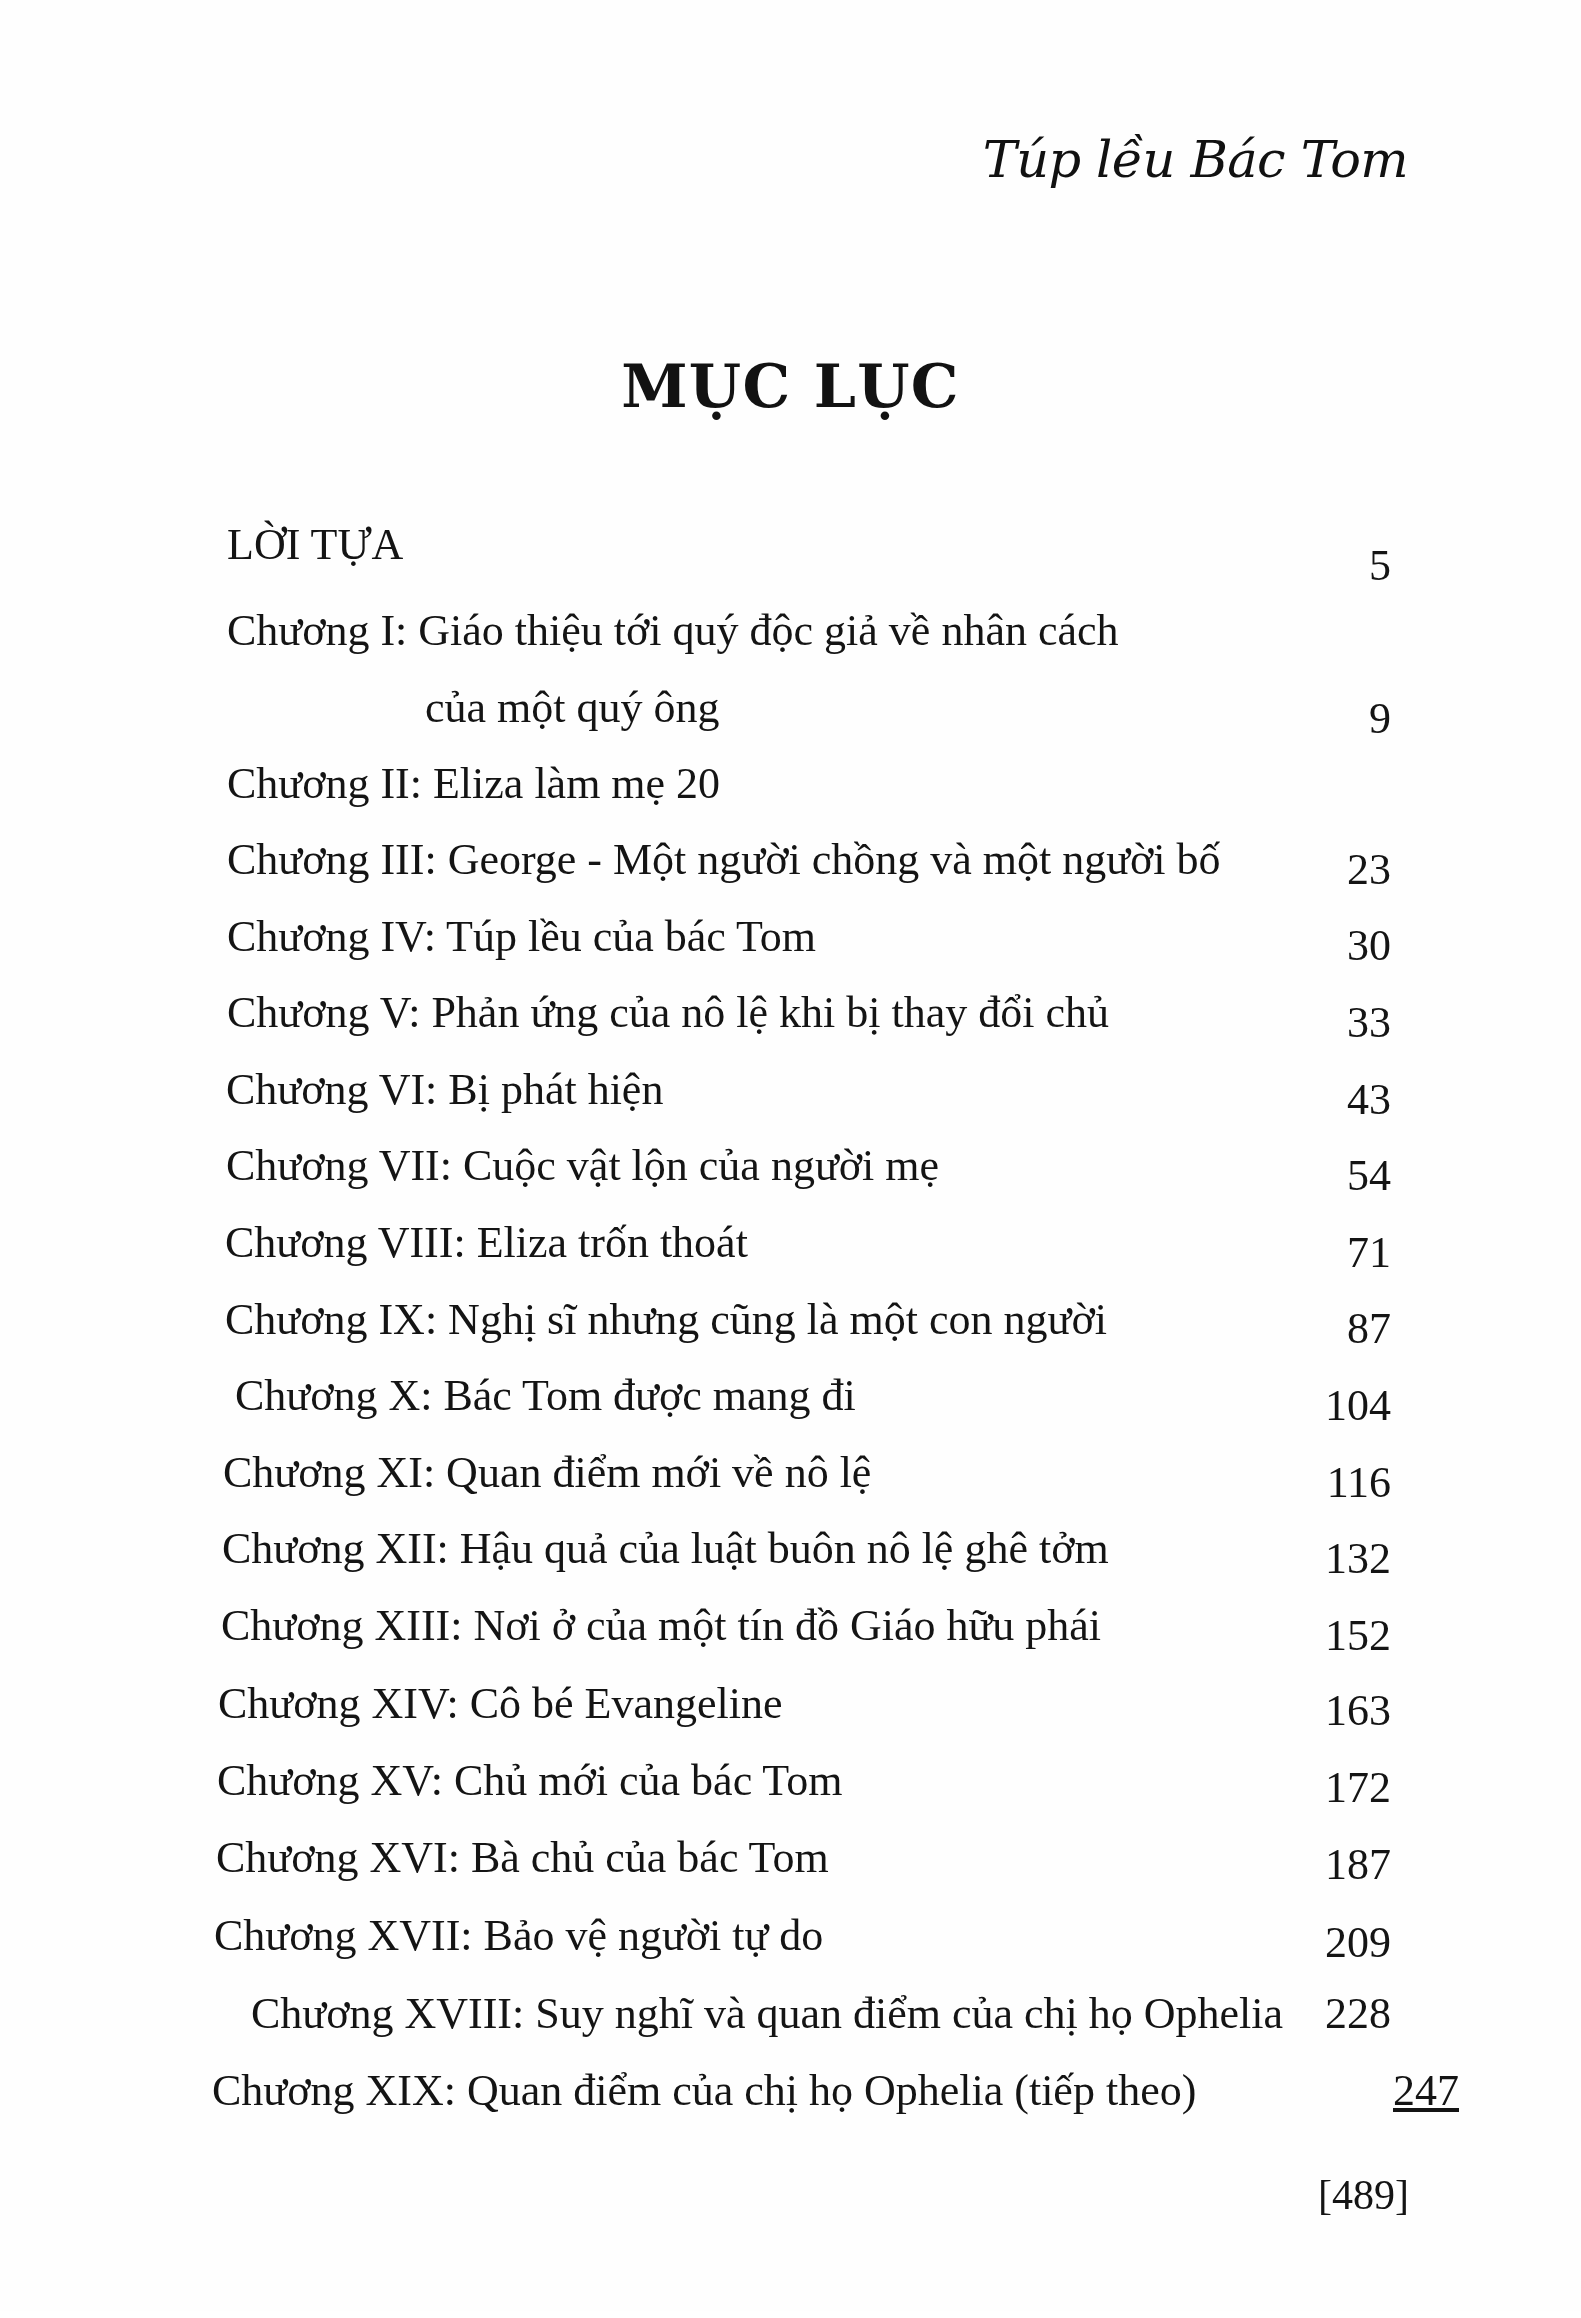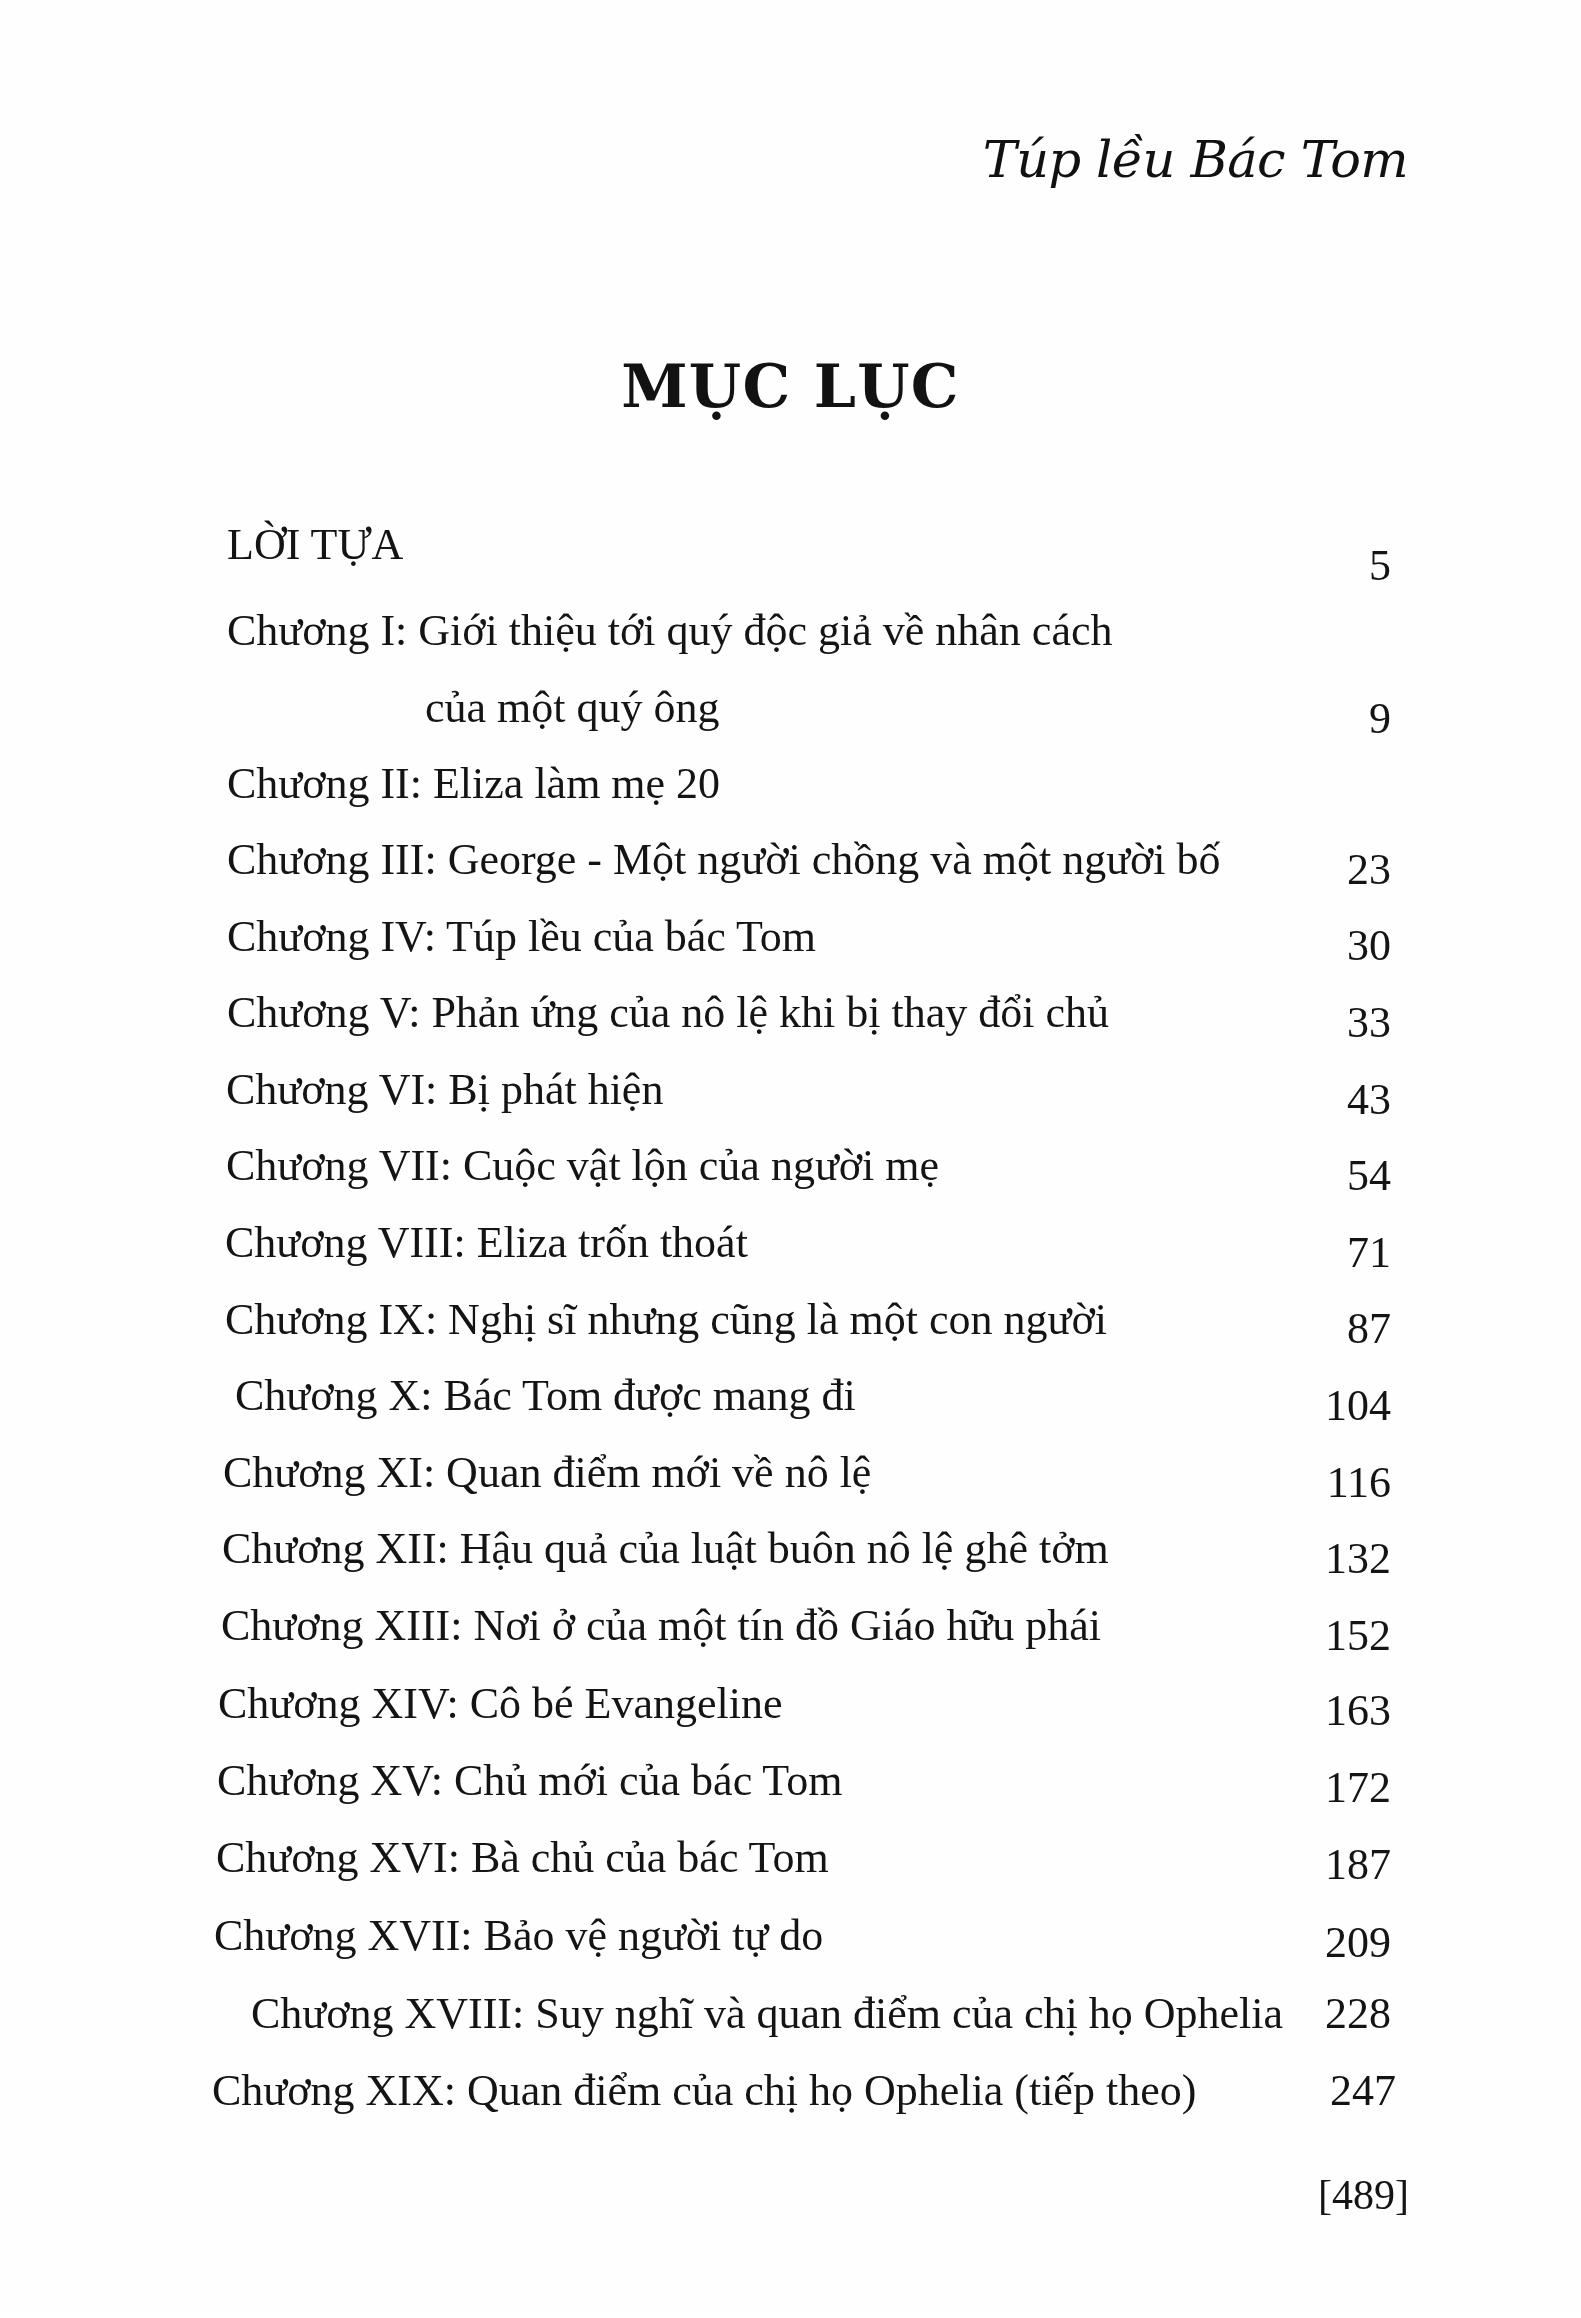--- a/index.html
+++ b/index.html
@@ -32,21 +32,21 @@
   <div class="title">MỤC LỤC</div>
 
   <div class="toc">
 
     <div>
       <span class="row label" style="left:227px; top:519px;">LỜI TỰA</span>
       <span class="row page-no" style="left:1196px; top:540px;">5</span>
     </div>
 
     <div>
-      <span class="row label" style="left:227px; top:605px;">Chương I: Giới thiệu tới quý độc giả về nhân cách</span>
+      <span class="row label" style="left:227px; top:605px;">Chương I: Giáo thiệu tới quý độc giả về nhân cách</span>
       <span class="row label" style="left:425px; top:682px;">của một quý ông</span>
       <span class="row page-no" style="left:1196px; top:693px;">9</span>
     </div>
 
     <div>
       <span class="row label" style="left:227px; top:758px;">Chương II: Eliza làm mẹ 20</span>
       <span class="row page-no" style="left:1196px; top:758px;"></span>
     </div>
 
     <div>
@@ -124,19 +124,19 @@
       <span class="row page-no" style="left:1196px; top:1917px;">209</span>
     </div>
 
     <div>
       <span class="row label" style="left:213px; top:1988px;margin-left:38px;">Chương XVIII: Suy nghĩ và quan điểm của chị họ Ophelia</span>
       <span class="row page-no" style="left:1196px; top:1988px;">228</span>
     </div>
 
     <div>
       <span class="row label" style="left:212px; top:2065px;">Chương XIX: Quan điểm của chị họ Ophelia (tiếp theo)</span>
-      <span class="row page-no" style="left:1201px; top:2065px;">247</span>
+      <span class="row page-no" style="left:1264px; top:2065px;text-decoration:underline;">247</span>
     </div>
   </div>
 
   <div class="folio">[489]</div>
 </div>
 
 
 </body></html>

